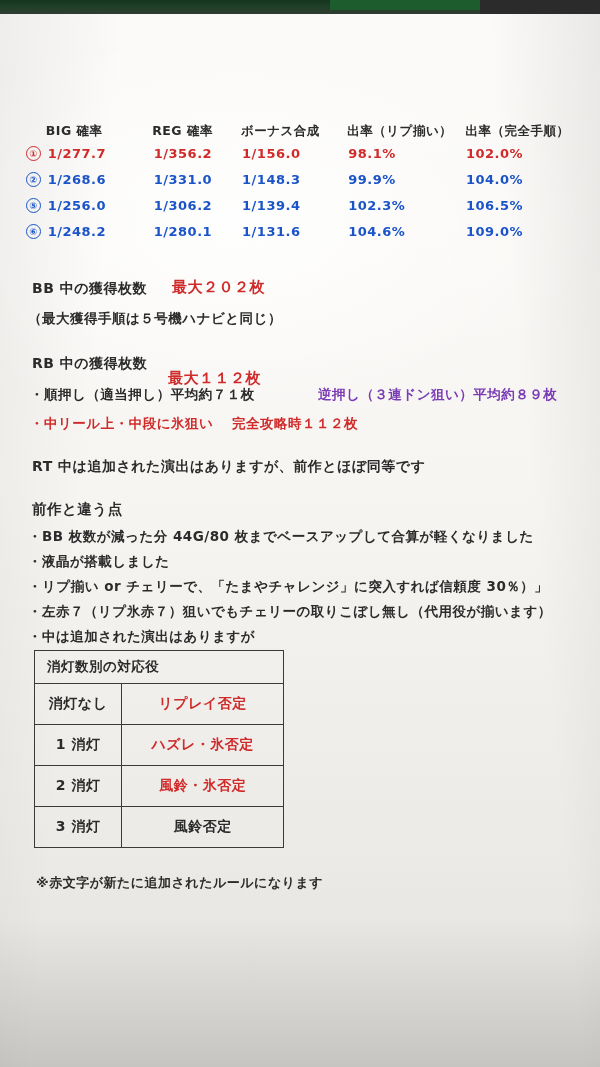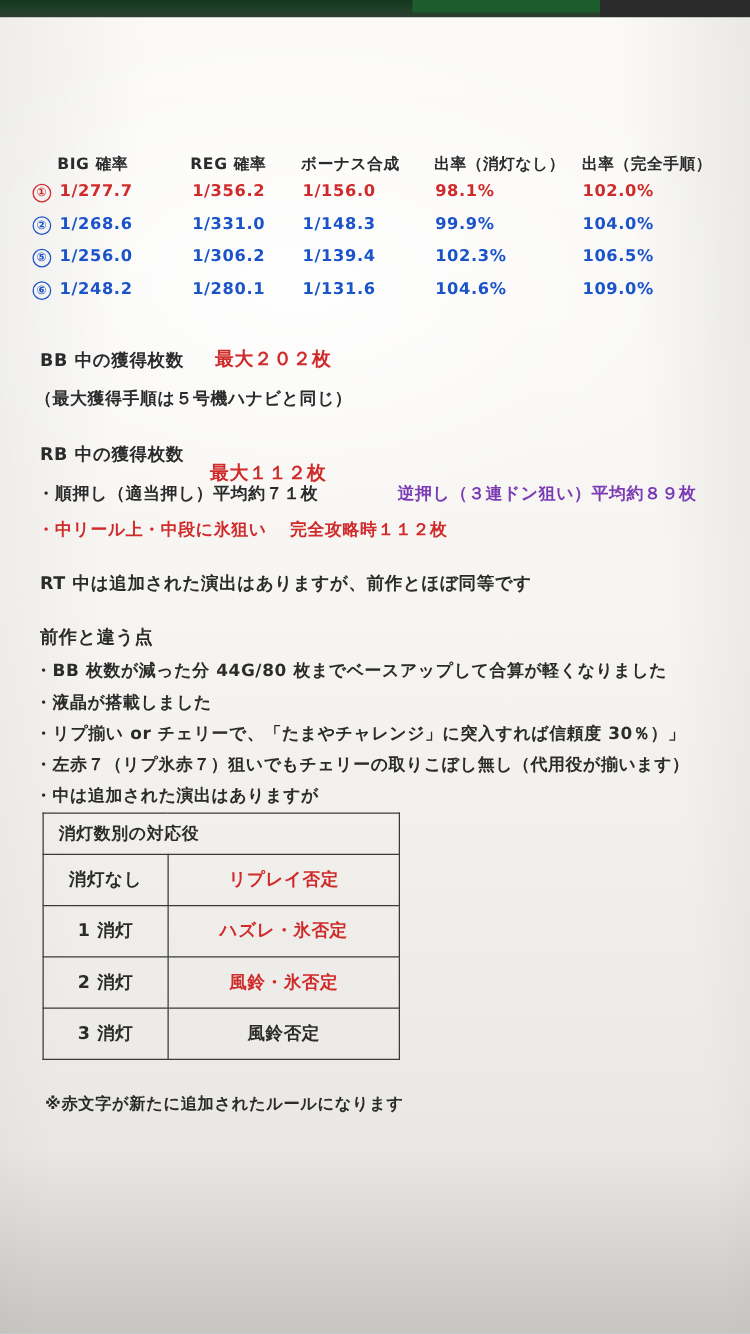--- a/index.html
+++ b/index.html
@@ -10,21 +10,21 @@
   body {
     width: 600px;
     height: 1067px;
     overflow: hidden;
     font-family: "DejaVu Sans", sans-serif;
   }
   .page {
     position: relative;
     width: 600px;
     height: 1067px;
-    background: #5eead4;
+    background: #fef9c3;
     overflow: hidden;
   }
   
   .desk-top {
     position: absolute;
     left: 0; top: 0;
     width: 600px; height: 18px;
     background: linear-gradient(180deg,#15351f 0%, #20402a 40%, #3a3a36 100%);
   }
   .desk-top .green-block {
@@ -127,21 +127,21 @@
   .line {
     position: absolute;
     white-space: nowrap;
     font-weight: bold;
   }
 
   
   .lamp-table {
     position: absolute;
     left: 34px; top: 650px;
-    width: 286px;
+    width: 250px;
     border: 1.6px solid #3a3a3a;
     border-collapse: collapse;
   }
   .lamp-table td {
     border: 1.4px solid #3a3a3a;
     height: 38px;
     font-weight: bold;
     font-size: 14px;
     text-align: center;
     vertical-align: middle;
@@ -169,21 +169,21 @@
 
   <div class="content">
 
     <div class="prob-table">
 
       <div class="prob-head hw blk">
         <div class="c0"></div>
         <div class="c1">BIG 確率</div>
         <div class="c2">REG 確率</div>
         <div class="c3">ボーナス合成</div>
-        <div class="c4">出率（消灯なし）</div>
+        <div class="c4">出率（リプ揃い）</div>
         <div class="c5">出率（完全手順）</div>
       </div>
 
       <div class="prob-row hw red">
         <div class="c0"><span class="setno">①</span></div>
         <div class="c1">1/277.7</div>
         <div class="c2">1/356.2</div>
         <div class="c3">1/156.0</div>
         <div class="c4">98.1%</div>
         <div class="c5">102.0%</div>

